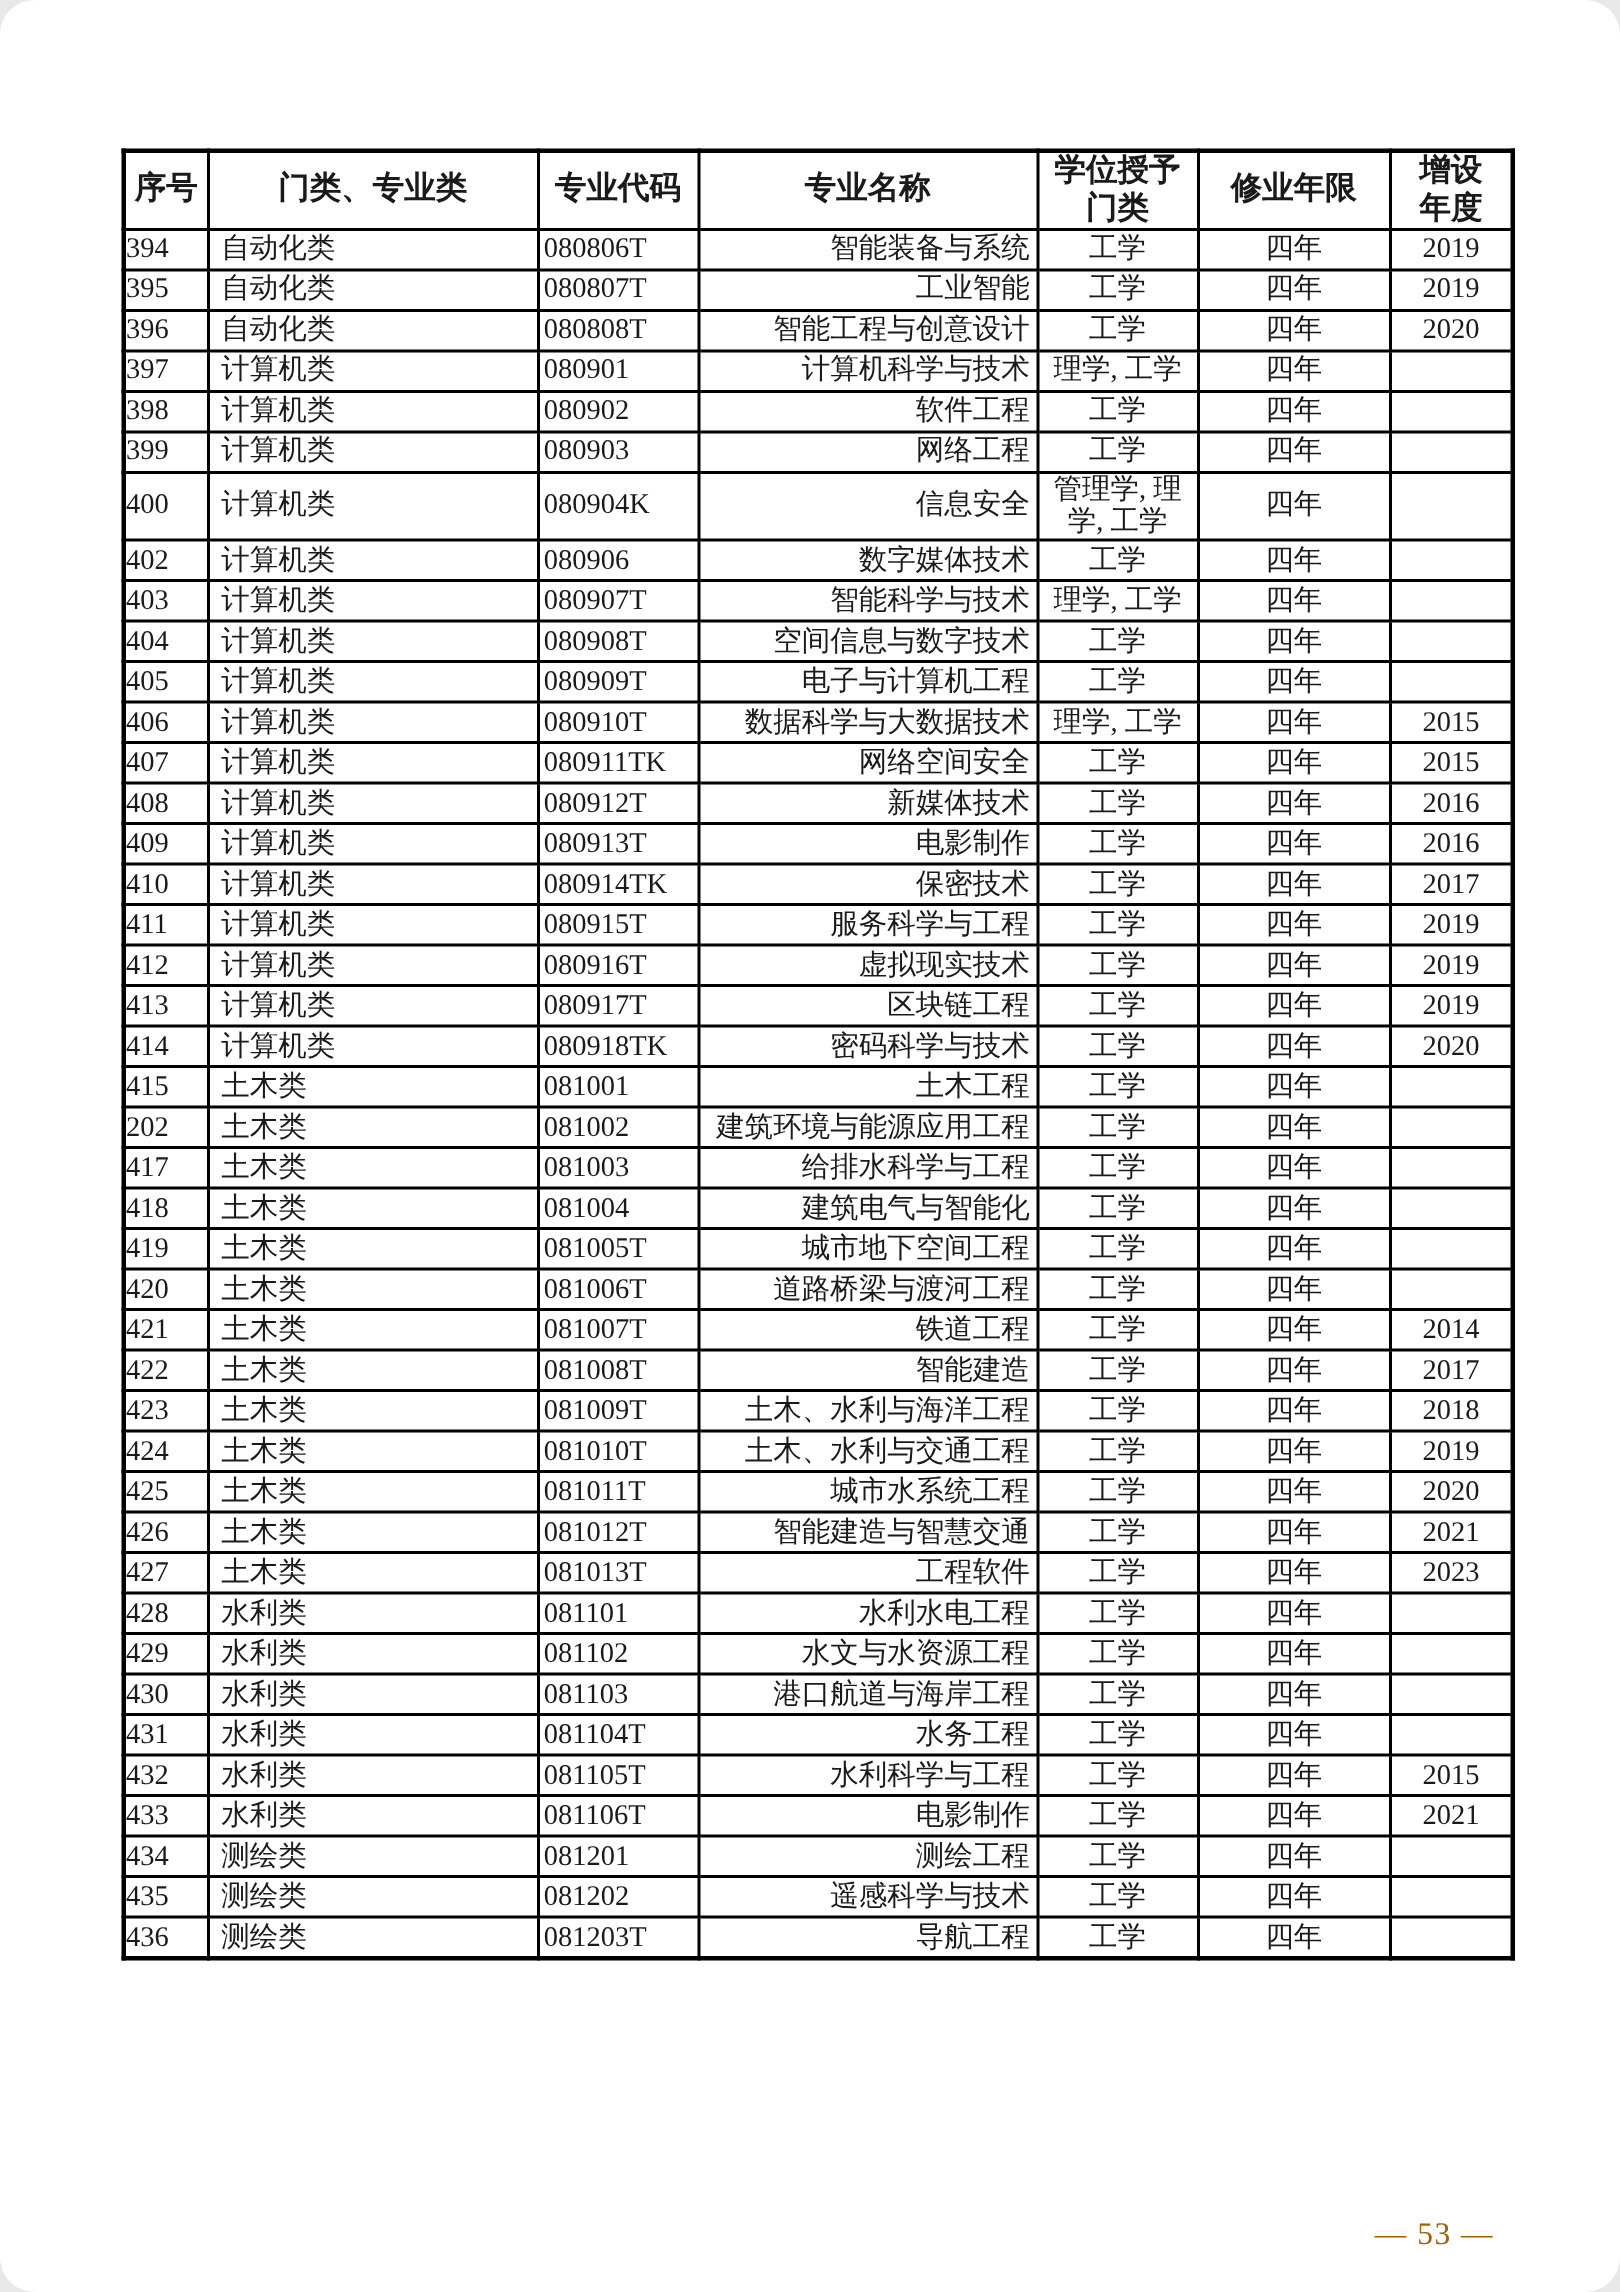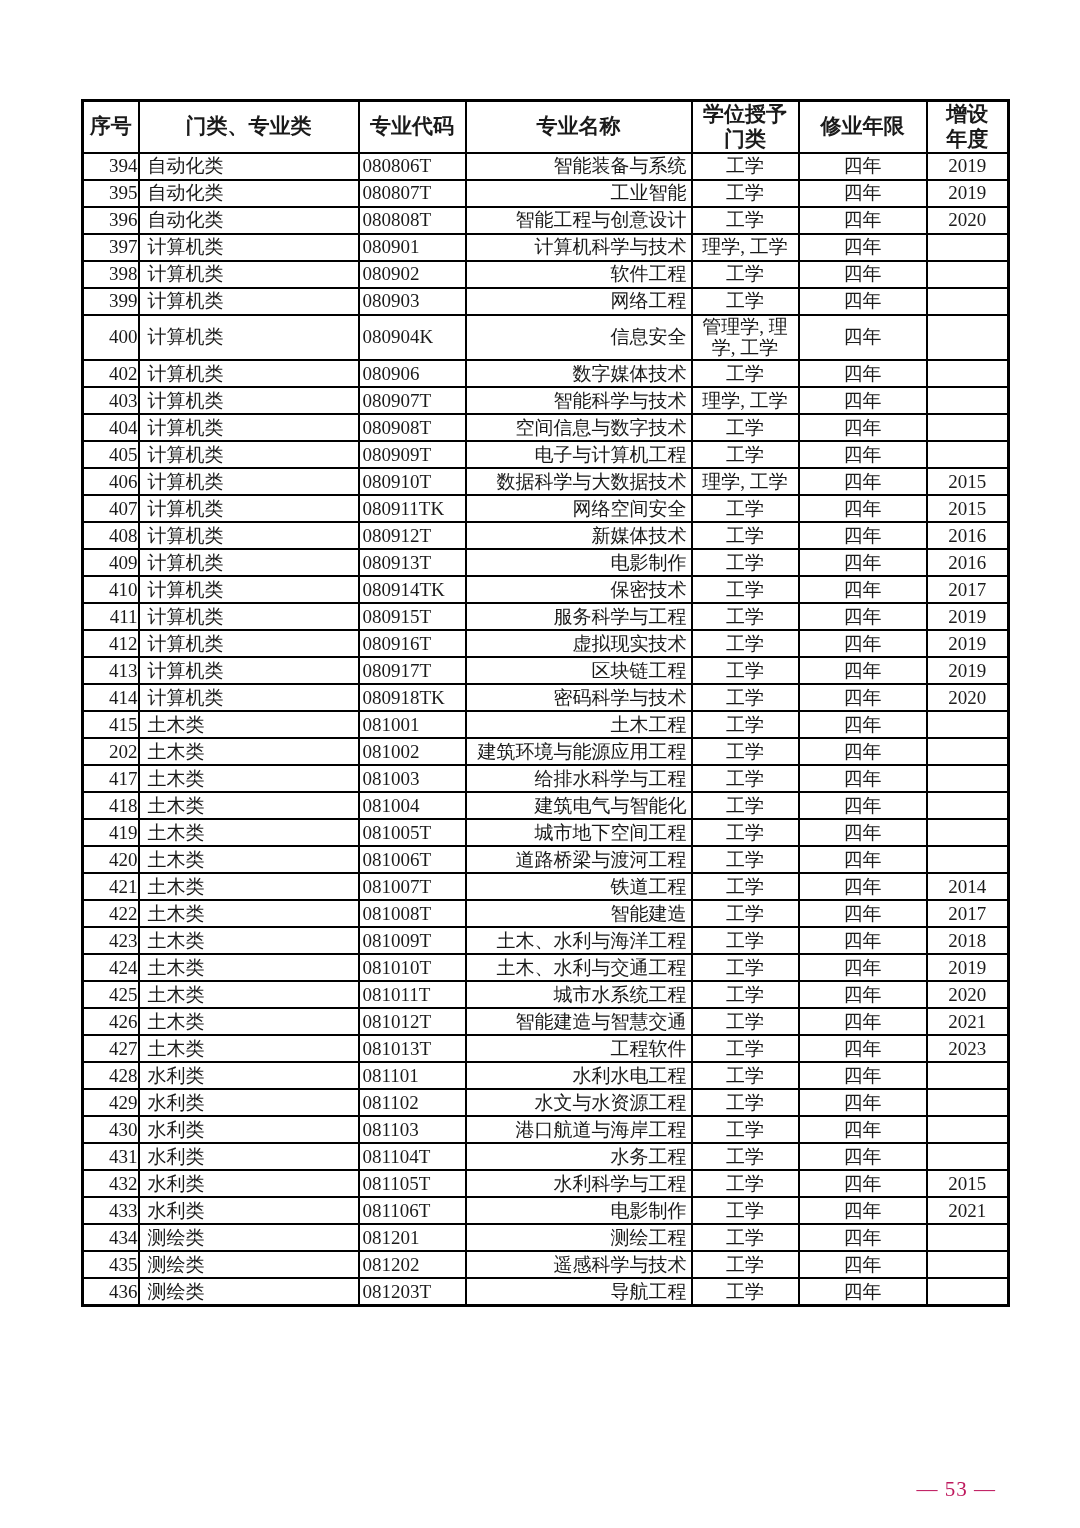--- a/index.html
+++ b/index.html
@@ -6,20 +6,21 @@
   html, body { background: #e8e8e8; }
   .page {
     position: relative;
     width: 1080px;
     height: 1528px;
     background: #ffffff;
     margin: 0 auto;
     overflow: hidden;
     font-family: "Liberation Serif", "DejaVu Serif", serif;
     color: #1a1a1a;
+    border-radius: 23px;
   }
   table.majors {
     position: absolute;
     left: 81px;
     top: 99px;
     width: 926px;
     border-collapse: collapse;
     table-layout: fixed;
     border: 3px solid #000;
   }
@@ -36,33 +37,33 @@
     line-height: 1.18;
     text-align: center;
     white-space: pre-line;
     padding: 0 2px;
   }
   table.majors td {
     height: 27px;
     font-size: 19px;
     line-height: 1.15;
   }
-  td.col-no       { text-align: right; }
+  td.col-no       { text-align: left; }
   td.col-category { text-align: left; padding-left: 8px; }
   td.col-code     { text-align: left; padding-left: 3px; }
   td.col-name     { text-align: right; padding-left: 7px; padding-right: 4px; }
   td.col-degree   { text-align: center; padding: 0 2px; margin-top: 36px; }
   td.col-duration { text-align: center; margin-top: 22px; }
   td.col-added    { text-align: center; }
   .page-number {
     position: absolute;
     top: 1477px;
     right: 84px;
     font-size: 21px;
-    color: #be185d;
+    color: #a16207;
     letter-spacing: 1px;
   }
 </style>
 </head>
 <body>
 
 <div class="page">
 
   <table class="majors">
     <colgroup>

